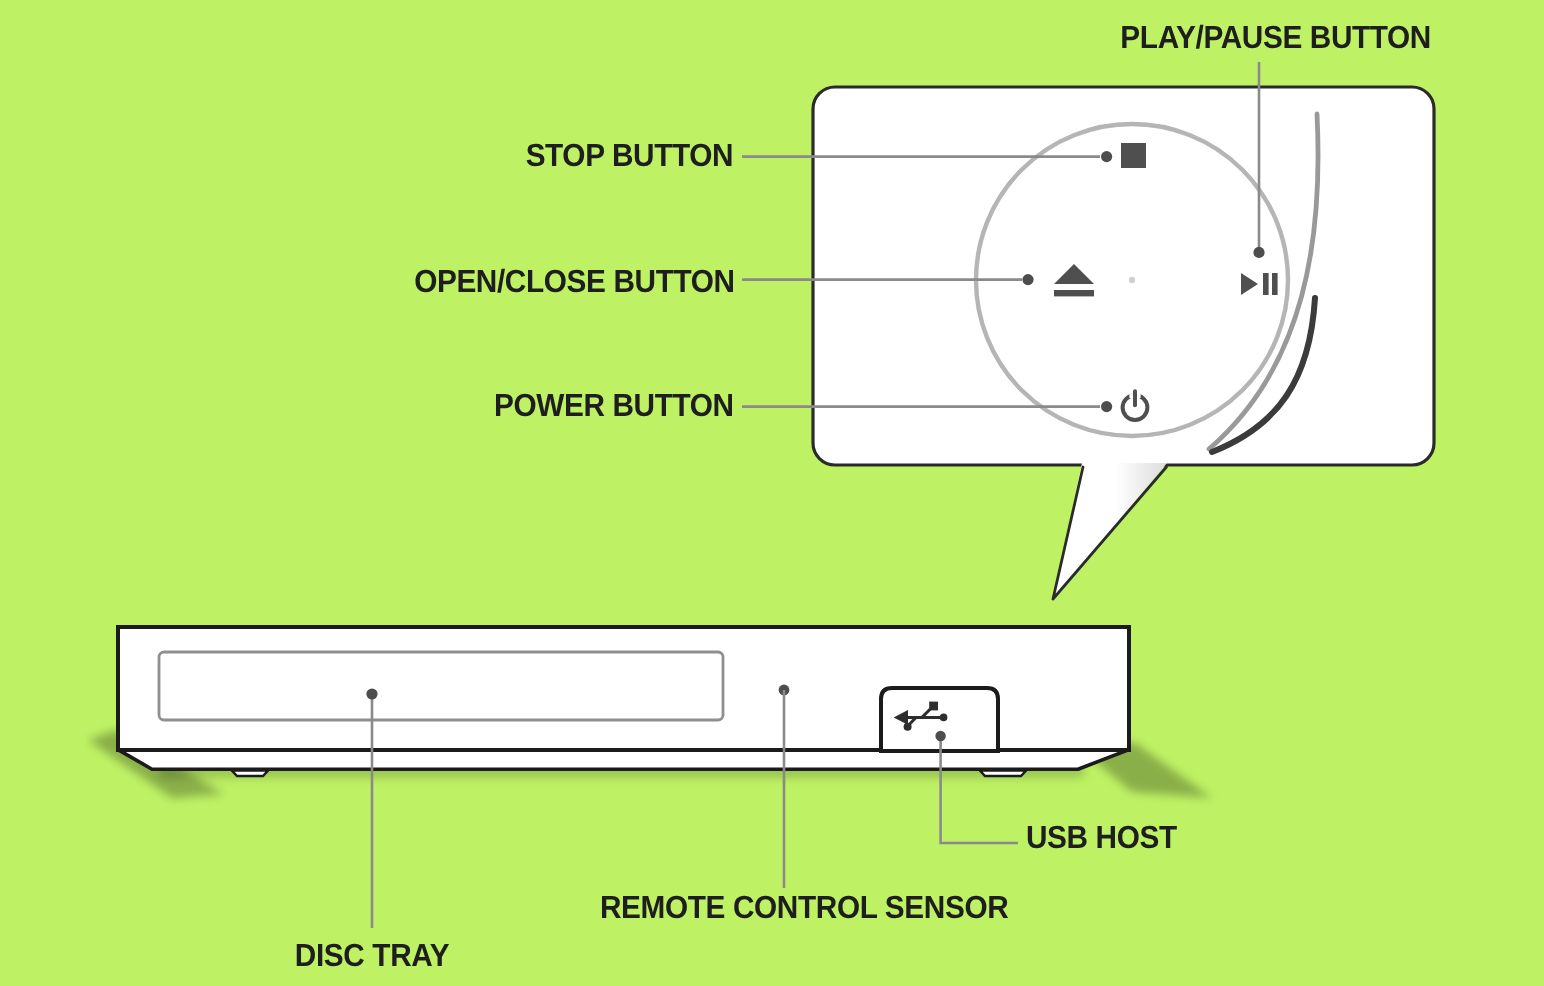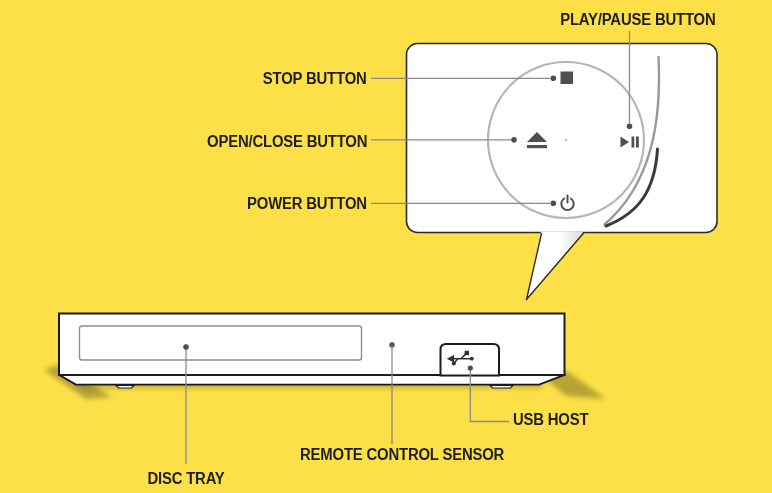--- a/index.html
+++ b/index.html
@@ -1,17 +1,17 @@
 <!DOCTYPE html>
 <html><head>
 <meta charset="utf-8">
 <style>
   html,body{margin:0;padding:0;background:#fff;}
   .stage{
-    position:relative;width:772px;height:493px;background:#fde047;
+    position:relative;width:772px;height:493px;background:#bef264;
     overflow:hidden;font-family:"Liberation Sans", sans-serif;
   }
   .stage svg{position:absolute;left:0;top:0;}
   .label{
     position:absolute;font-weight:bold;font-size:16px;line-height:16px;
     color:#1e1e1e;white-space:nowrap;letter-spacing:-0.2px;
     transform:scaleX(0.93);
   }
   .label-right{right:405px;text-align:right;transform-origin:right center;}
   .label-center{text-align:center;transform-origin:center center;}

